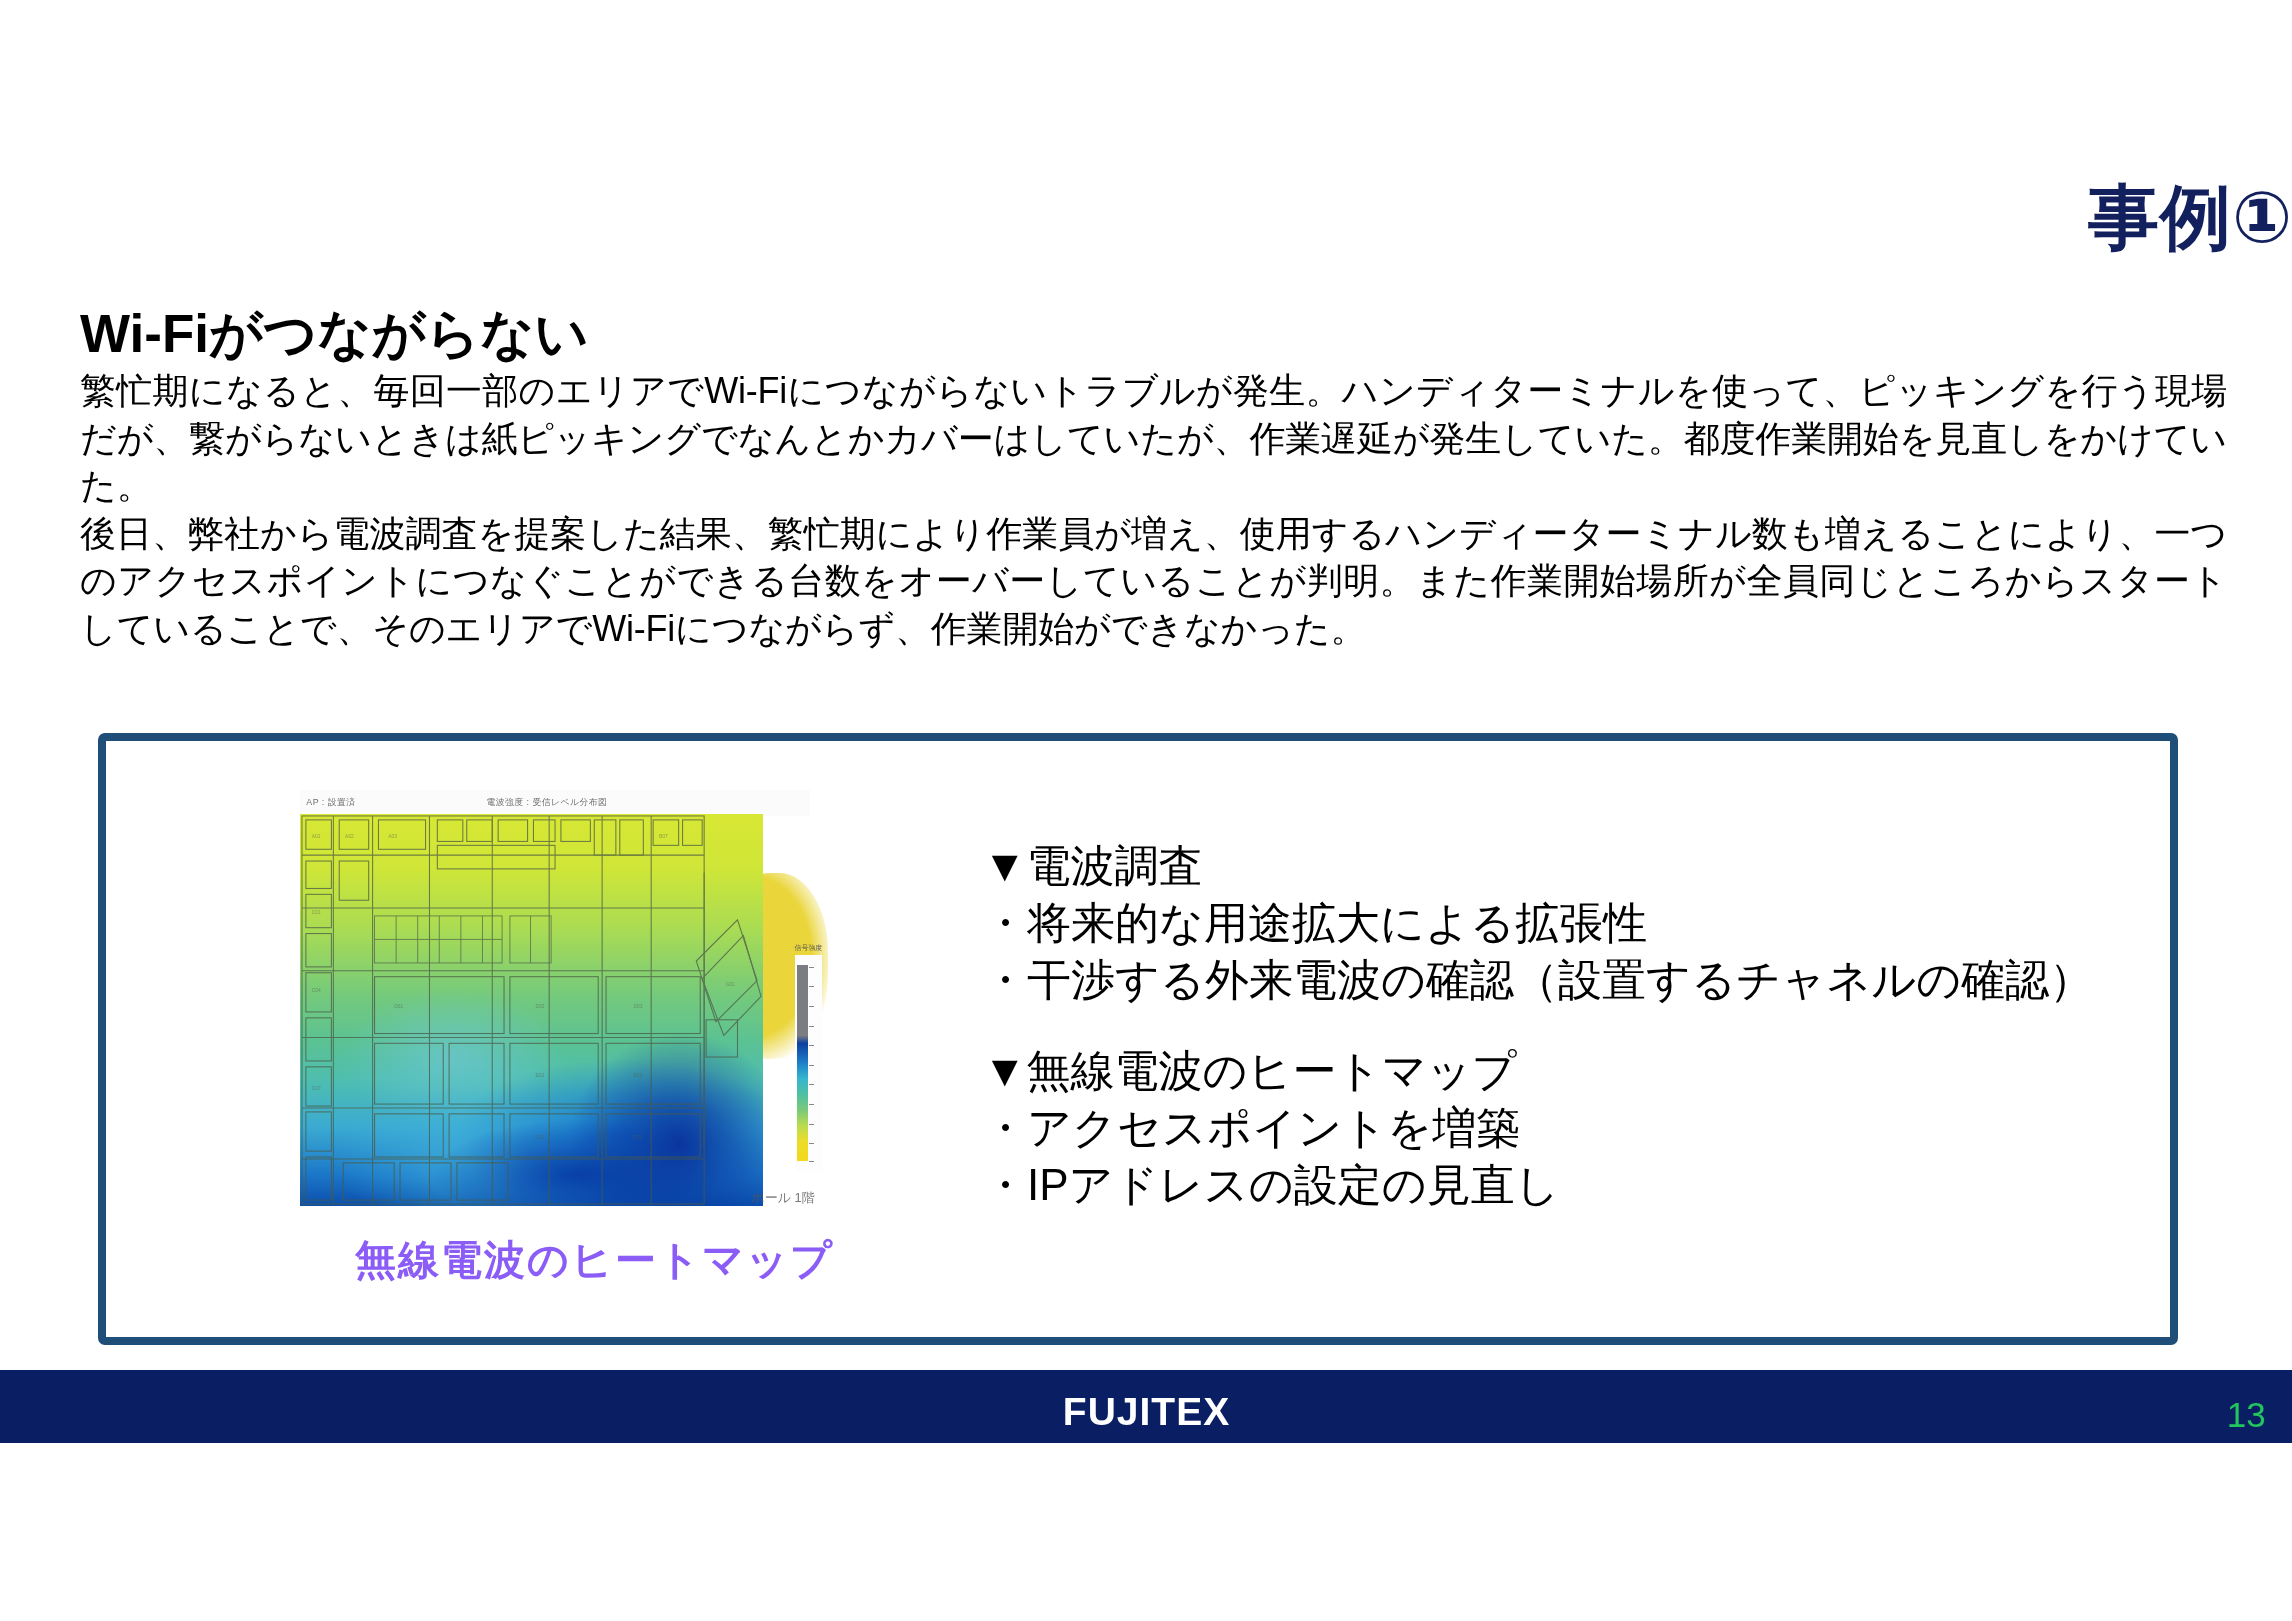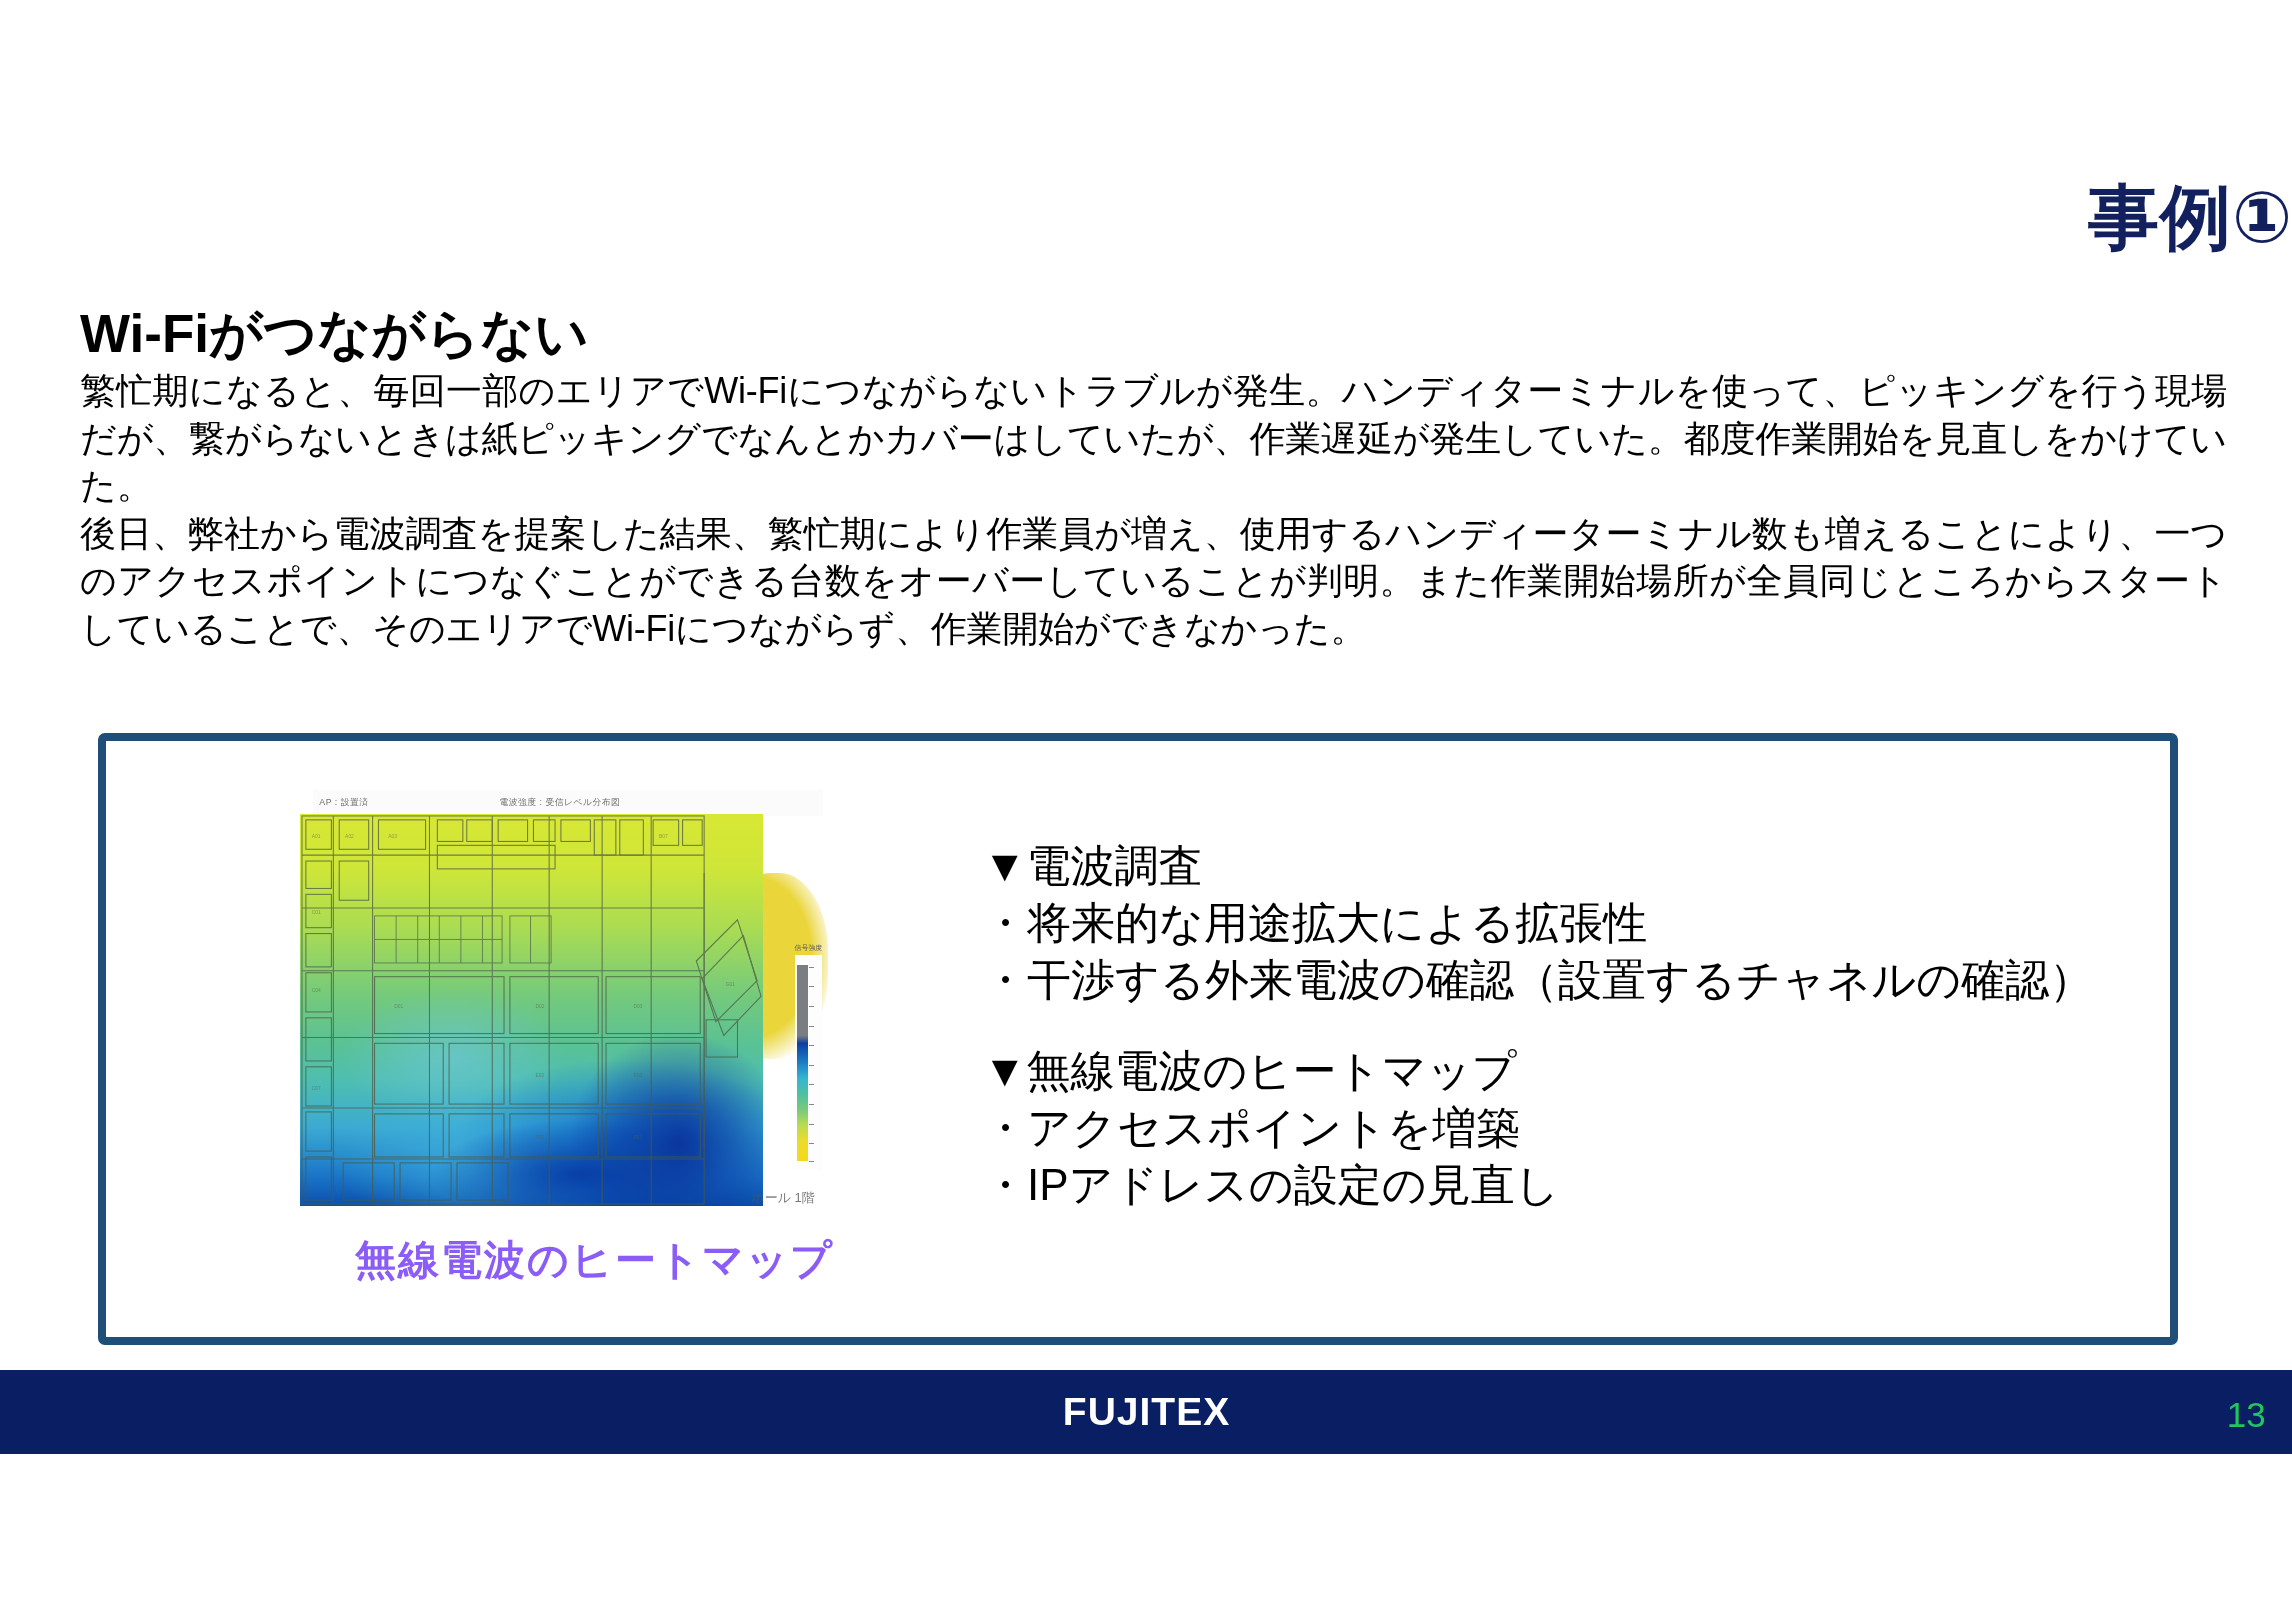--- a/index.html
+++ b/index.html
@@ -89,21 +89,20 @@
     margin-left: 21.6px;
   }
   .heatmap-topbar {
     position: absolute;
     left: 7.8px;
     top: 0;
     width: 510px;
     height: 25.5px;
     background: #fbfbfb;
     overflow: hidden;
-    margin-left: 13px;
   }
   .tiny-label {
     position: absolute;
     font-size: 8.8px;
     color: #3a3a3a;
     font-family: "Liberation Sans", sans-serif;
     white-space: nowrap;
     opacity: .75;
     letter-spacing: 0.5px;
   }
@@ -228,21 +227,21 @@
   .bullets .grp:last-child { margin-bottom: 0; }
   .bullets .hdr { font-weight: normal; white-space: nowrap; }
   .bullets .itm { white-space: nowrap; }
 
   
   .footer {
     position: absolute;
     left: 0;
     top: 1370px;
     width: 2293px;
-    height: 84px;
+    height: 73px;
     background: #0a1f63;
   }
   .footer-logo {
     position: absolute;
     left: 0;
     top: 0;
     width: 2293px;
     height: 84px;
     line-height: 84px;
     text-align: center;

